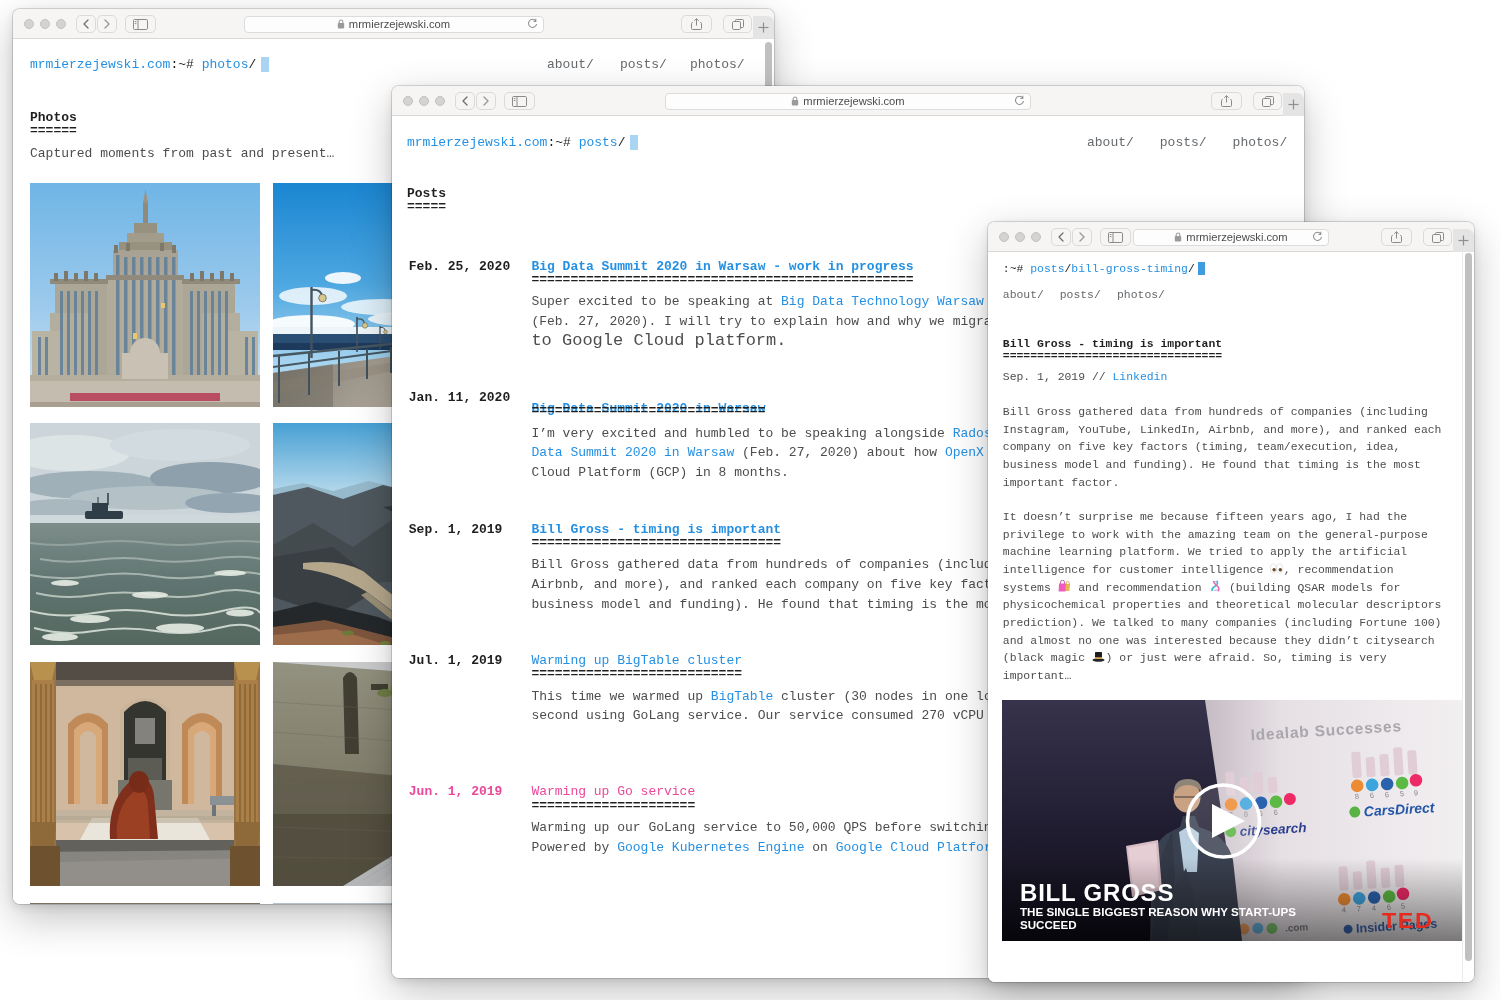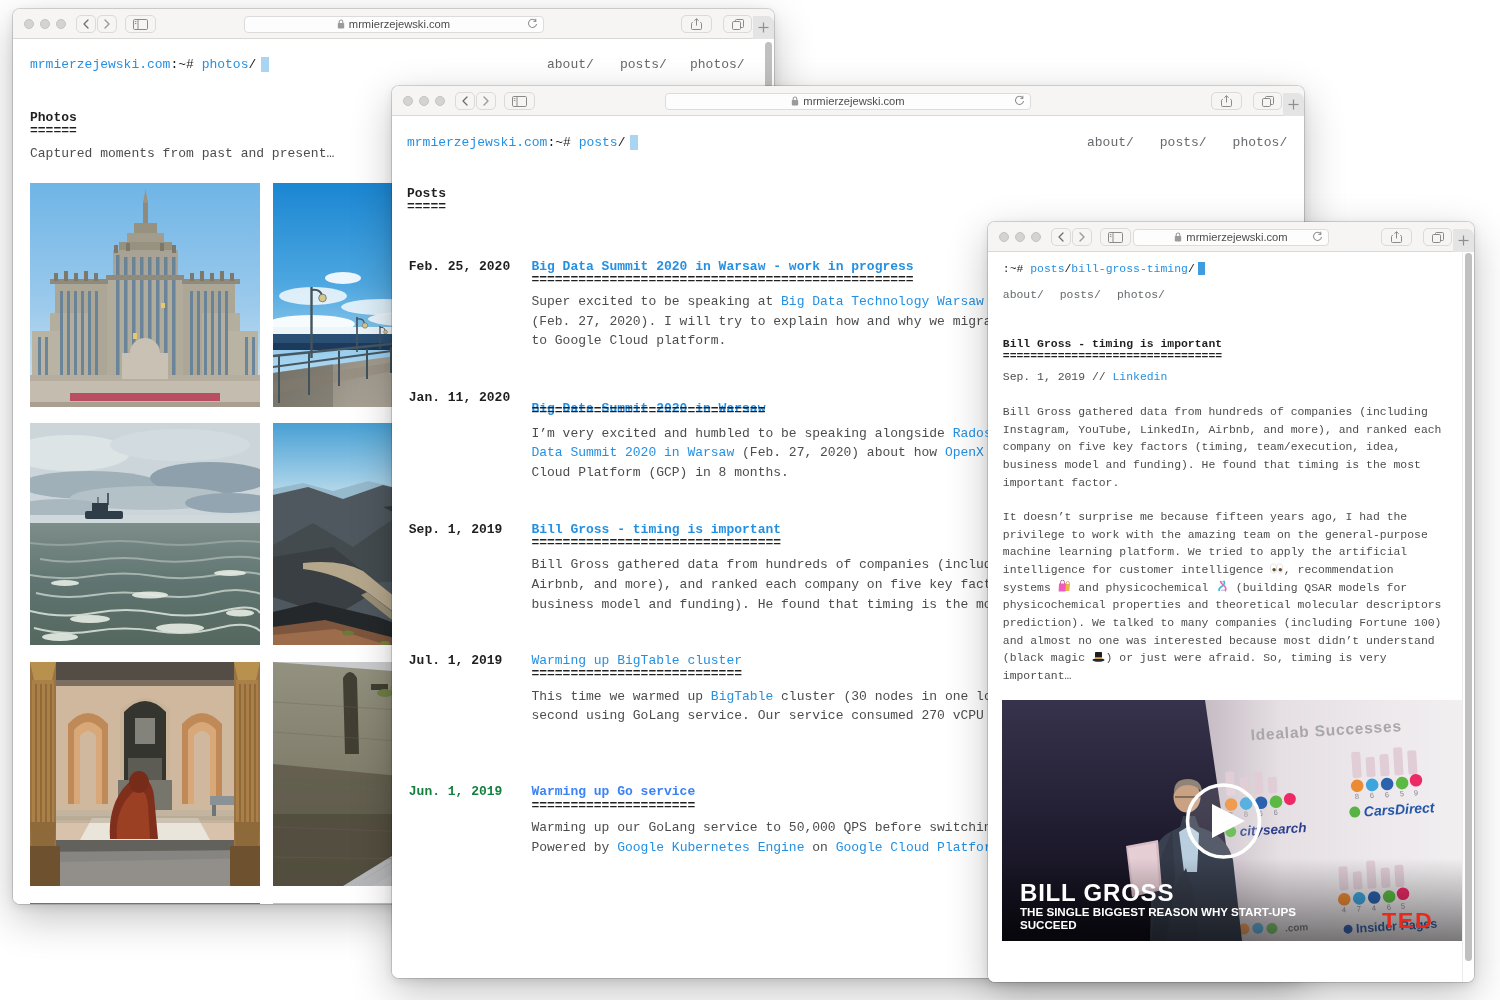--- a/index.html
+++ b/index.html
@@ -459,40 +459,40 @@
     <div class="body">
       <div class="ln" style="left:15px;top:17px;font-size:13px;line-height:20px"><span style="color:#2590e2">mrmierzejewski.com</span><span style="color:#1f1f1f">:~# </span><span style="color:#2590e2">posts</span><span style="color:#1f1f1f">/</span><span style="background:#a9d4f2;color:transparent;margin-left:5px">&nbsp;</span></div>
       <div class="ln" style="left:0;top:17px;width:100%;color:#666a6d"><span style="position:absolute;left:695px">about/</span><span style="position:absolute;left:767.8px">posts/</span><span style="position:absolute;left:840.5999999999999px">photos/</span></div>
       <div class="ln" style="left:15px;top:68.30000000000001px;font-size:13px;line-height:20px"><span style="color:#1f1f1f;font-weight:bold">Posts</span></div>
       <div class="ln" style="left:15px;top:80.69999999999999px;font-size:13px;line-height:20px"><span style="color:#1f1f1f;font-weight:bold">=====</span></div>
       <div class="ln" style="left:16.80000000000001px;top:140.5px;font-size:13px;line-height:20px"><span style="color:#1f1f1f;font-weight:bold">Feb. 25, 2020</span></div>
       <div class="ln" style="left:139.39999999999998px;top:140.5px;font-size:13px;line-height:20px"><span style="color:#2590e2;font-weight:bold">Big Data Summit 2020 in Warsaw - work in progress</span></div>
       <div class="ln" style="left:139.39999999999998px;top:153.7px;font-size:13px;line-height:20px"><span style="color:#1f1f1f;font-weight:bold">=================================================</span></div>
       <div class="ln" style="left:139.39999999999998px;top:176.0px;font-size:13px;line-height:20px"><span style="color:#4d4d4d">Super excited to be speaking at </span><span style="color:#2590e2">Big Data Technology Warsaw 2020</span></div>
       <div class="ln" style="left:139.39999999999998px;top:195.7px;font-size:13px;line-height:20px"><span style="color:#4d4d4d">(Feb. 27, 2020). I will try to explain how and why we migrated from on-premise</span></div>
-      <div class="ln" style="left:139.39999999999998px;top:215.39999999999998px;font-size:13px;line-height:20px"><span style="color:#4d4d4d">to Google Cloud platform.</span></div>
+      <div class="ln" style="left:139.39999999999998px;top:215.39999999999998px;font-size:17px;line-height:20px"><span style="color:#4d4d4d">to Google Cloud platform.</span></div>
       <div class="ln" style="left:16.80000000000001px;top:272.1px;font-size:13px;line-height:20px"><span style="color:#1f1f1f;font-weight:bold">Jan. 11, 2020</span></div>
       <div class="ln" style="left:139.39999999999998px;top:283px;font-size:13px;line-height:20px"><span style="color:#2590e2;font-weight:bold">Big Data Summit 2020 in Warsaw</span></div>
       <div class="ln" style="left:139.39999999999998px;top:285.3px;font-size:13px;line-height:20px"><span style="color:#1f1f1f;font-weight:bold">==============================</span></div>
       <div class="ln" style="left:139.39999999999998px;top:307.6px;font-size:13px;line-height:20px"><span style="color:#4d4d4d">I’m very excited and humbled to be speaking alongside </span><span style="color:#2590e2">Radosław at the Big</span></div>
       <div class="ln" style="left:139.39999999999998px;top:327.3px;font-size:13px;line-height:20px"><span style="color:#2590e2">Data Summit 2020 in Warsaw</span><span style="color:#4d4d4d"> (Feb. 27, 2020) about how </span><span style="color:#2590e2">OpenX</span><span style="color:#4d4d4d"> migrated to Google</span></div>
       <div class="ln" style="left:139.39999999999998px;top:347.0px;font-size:13px;line-height:20px"><span style="color:#4d4d4d">Cloud Platform (GCP) in 8 months.</span></div>
       <div class="ln" style="left:16.80000000000001px;top:403.70000000000005px;font-size:13px;line-height:20px"><span style="color:#1f1f1f;font-weight:bold">Sep. 1, 2019</span></div>
       <div class="ln" style="left:139.39999999999998px;top:403.70000000000005px;font-size:13px;line-height:20px"><span style="color:#2590e2;font-weight:bold">Bill Gross - timing is important</span></div>
       <div class="ln" style="left:139.39999999999998px;top:416.9000000000001px;font-size:13px;line-height:20px"><span style="color:#1f1f1f;font-weight:bold">================================</span></div>
       <div class="ln" style="left:139.39999999999998px;top:439.20000000000005px;font-size:13px;line-height:20px"><span style="color:#4d4d4d">Bill Gross gathered data from hundreds of companies (including Instagram, YouTube,</span></div>
       <div class="ln" style="left:139.39999999999998px;top:458.9000000000001px;font-size:13px;line-height:20px"><span style="color:#4d4d4d">Airbnb, and more), and ranked each company on five key factors (timing, idea,</span></div>
       <div class="ln" style="left:139.39999999999998px;top:478.6px;font-size:13px;line-height:20px"><span style="color:#4d4d4d">business model and funding). He found that timing is the most important factor.</span></div>
       <div class="ln" style="left:16.80000000000001px;top:535.0px;font-size:13px;line-height:20px"><span style="color:#1f1f1f;font-weight:bold">Jul. 1, 2019</span></div>
       <div class="ln" style="left:139.39999999999998px;top:535.0px;font-size:13px;line-height:20px"><span style="color:#2590e2;font-weight:normal">Warming up BigTable cluster</span></div>
       <div class="ln" style="left:139.39999999999998px;top:548.2px;font-size:13px;line-height:20px"><span style="color:#1f1f1f;font-weight:bold">===========================</span></div>
       <div class="ln" style="left:139.39999999999998px;top:570.5px;font-size:13px;line-height:20px"><span style="color:#4d4d4d">This time we warmed up </span><span style="color:#2590e2">BigTable</span><span style="color:#4d4d4d"> cluster (30 nodes in one location) to 170,000</span></div>
       <div class="ln" style="left:139.39999999999998px;top:590.2px;font-size:13px;line-height:20px"><span style="color:#4d4d4d">second using GoLang service. Our service consumed 270 vCPU and processed 50,000</span></div>
-      <div class="ln" style="left:16.80000000000001px;top:666.3px;font-size:13px;line-height:20px"><span style="color:#15803d;font-weight:bold">Jun. 1, 2019</span></div>
-      <div class="ln" style="left:139.39999999999998px;top:666.3px;font-size:13px;line-height:20px"><span style="color:#3b82f6;font-weight:bold">Warming up Go service</span></div>
+      <div class="ln" style="left:16.80000000000001px;top:666.3px;font-size:13px;line-height:20px"><span style="color:#ec4899;font-weight:bold">Jun. 1, 2019</span></div>
+      <div class="ln" style="left:139.39999999999998px;top:666.3px;font-size:13px;line-height:20px"><span style="color:#ec4899;font-weight:normal">Warming up Go service</span></div>
       <div class="ln" style="left:139.39999999999998px;top:679.5px;font-size:13px;line-height:20px"><span style="color:#1f1f1f;font-weight:bold">=====================</span></div>
       <div class="ln" style="left:139.39999999999998px;top:701.8px;font-size:13px;line-height:20px"><span style="color:#4d4d4d">Warming up our GoLang service to 50,000 QPS before switching production traffic.</span></div>
       <div class="ln" style="left:139.39999999999998px;top:721.5px;font-size:13px;line-height:20px"><span style="color:#4d4d4d">Powered by </span><span style="color:#2590e2">Google Kubernetes Engine</span><span style="color:#4d4d4d"> on </span><span style="color:#2590e2">Google Cloud Platform</span><span style="color:#4d4d4d">.</span></div>
     </div>
   </div>
 <div class="win" style="left:988px;top:222px;width:486px;height:760px">
     <div class="tbar">
       <div class="tl" style="left:10.5px"></div>
       <div class="tl" style="left:26.8px"></div>
       <div class="tl" style="left:43.0px"></div>
@@ -563,29 +563,29 @@
             <ellipse cx="3.4" cy="5.5" rx="3.1" ry="4.6" fill="#fff" stroke="#c9c9c9" stroke-width="0.5"></ellipse>
             <ellipse cx="9.6" cy="5.5" rx="3.1" ry="4.6" fill="#fff" stroke="#c9c9c9" stroke-width="0.5"></ellipse>
             <circle cx="4.1" cy="6.8" r="1.7" fill="#6a4a2a"></circle>
             <circle cx="10.3" cy="6.8" r="1.7" fill="#6a4a2a"></circle>
           </svg></span><span style="color:#4d4d4d">, recommendation</span></div>
       <div class="ln" style="left:14.799999999999955px;top:326.69999999999993px;font-size:11.43px;line-height:18px"><span style="color:#4d4d4d">systems </span><span class="em"><svg width="13" height="12" viewBox="0 0 13 12">
             <path d="M7.5 4 L12 4 L11.4 11 L6.9 11 Z" fill="#e8b64c"></path>
             <path d="M8.3 4.4 V3 a1.5 1.5 0 0 1 3 0 V4.4" fill="none" stroke="#c9952e" stroke-width="0.7"></path>
             <path d="M1 3.4 L8 3.4 L7.4 11.6 L0.6 11.6 Z" fill="#ef5cc0"></path>
             <path d="M2.5 3.8 V2.2 a2 2 0 0 1 4 0 V3.8" fill="none" stroke="#c03a9a" stroke-width="0.8"></path>
-          </svg></span><span style="color:#4d4d4d"> and physicochemical </span><span class="em"><svg width="13" height="12" viewBox="0 0 13 12">
+          </svg></span><span style="color:#4d4d4d"> and recommendation </span><span class="em"><svg width="13" height="12" viewBox="0 0 13 12">
             <path d="M3.2 11 Q2.6 8.4 5 7 Q8 5.4 8.4 3.4 Q8.7 2 7.6 0.8" stroke="#45b8d8" stroke-width="1.7" fill="none"></path>
             <path d="M4.6 0.9 Q4.4 3 6.8 4.6 Q9.6 6.4 9.8 8.4 Q10 10 9 11.2" stroke="#e86ab2" stroke-width="1.7" fill="none"></path>
             <line x1="5" y1="2" x2="7.8" y2="1.6" stroke="#b0a0e0" stroke-width="0.9"></line>
             <line x1="5" y1="10.4" x2="9.2" y2="10" stroke="#b0a0e0" stroke-width="0.9"></line>
           </svg></span><span style="color:#4d4d4d"> (building QSAR models for</span></div>
       <div class="ln" style="left:14.799999999999955px;top:344.3499999999999px;font-size:11.43px;line-height:18px"><span style="color:#4d4d4d">physicochemical properties and theoretical molecular descriptors</span></div>
       <div class="ln" style="left:14.799999999999955px;top:361.9999999999999px;font-size:11.43px;line-height:18px"><span style="color:#4d4d4d">prediction). We talked to many companies (including Fortune 100)</span></div>
-      <div class="ln" style="left:14.799999999999955px;top:379.64999999999986px;font-size:11.43px;line-height:18px"><span style="color:#4d4d4d">and almost no one was interested because most didn’t understand</span></div>
+      <div class="ln" style="left:14.799999999999955px;top:379.64999999999986px;font-size:11.43px;line-height:18px"><span style="color:#4d4d4d">and almost no one was interested because they didn’t citysearch</span></div>
       <div class="ln" style="left:14.799999999999955px;top:397.29999999999984px;font-size:11.43px;line-height:18px"><span style="color:#4d4d4d">(black magic </span><span class="em"><svg width="13" height="11" viewBox="0 0 13 11">
             <ellipse cx="6.5" cy="9" rx="6" ry="1.8" fill="#2a2a2e"></ellipse>
             <rect x="3" y="1" width="7" height="8" rx="0.8" fill="#1d1d22"></rect>
             <rect x="3" y="6.2" width="7" height="1.8" fill="#d8a94e"></rect>
           </svg></span><span style="color:#4d4d4d">) or just were afraid. So, timing is very</span></div>
       <div class="ln" style="left:14.799999999999955px;top:414.9499999999998px;font-size:11.43px;line-height:18px"><span style="color:#4d4d4d">important…</span></div>
       <div class="vid" style="left:14px;top:448px"><svg width="460" height="241" viewBox="0 0 460 241">
 <defs>
 <linearGradient id="stage" x1="0" y1="0" x2="0" y2="1">
 <stop offset="0" stop-color="#37334c"></stop>

